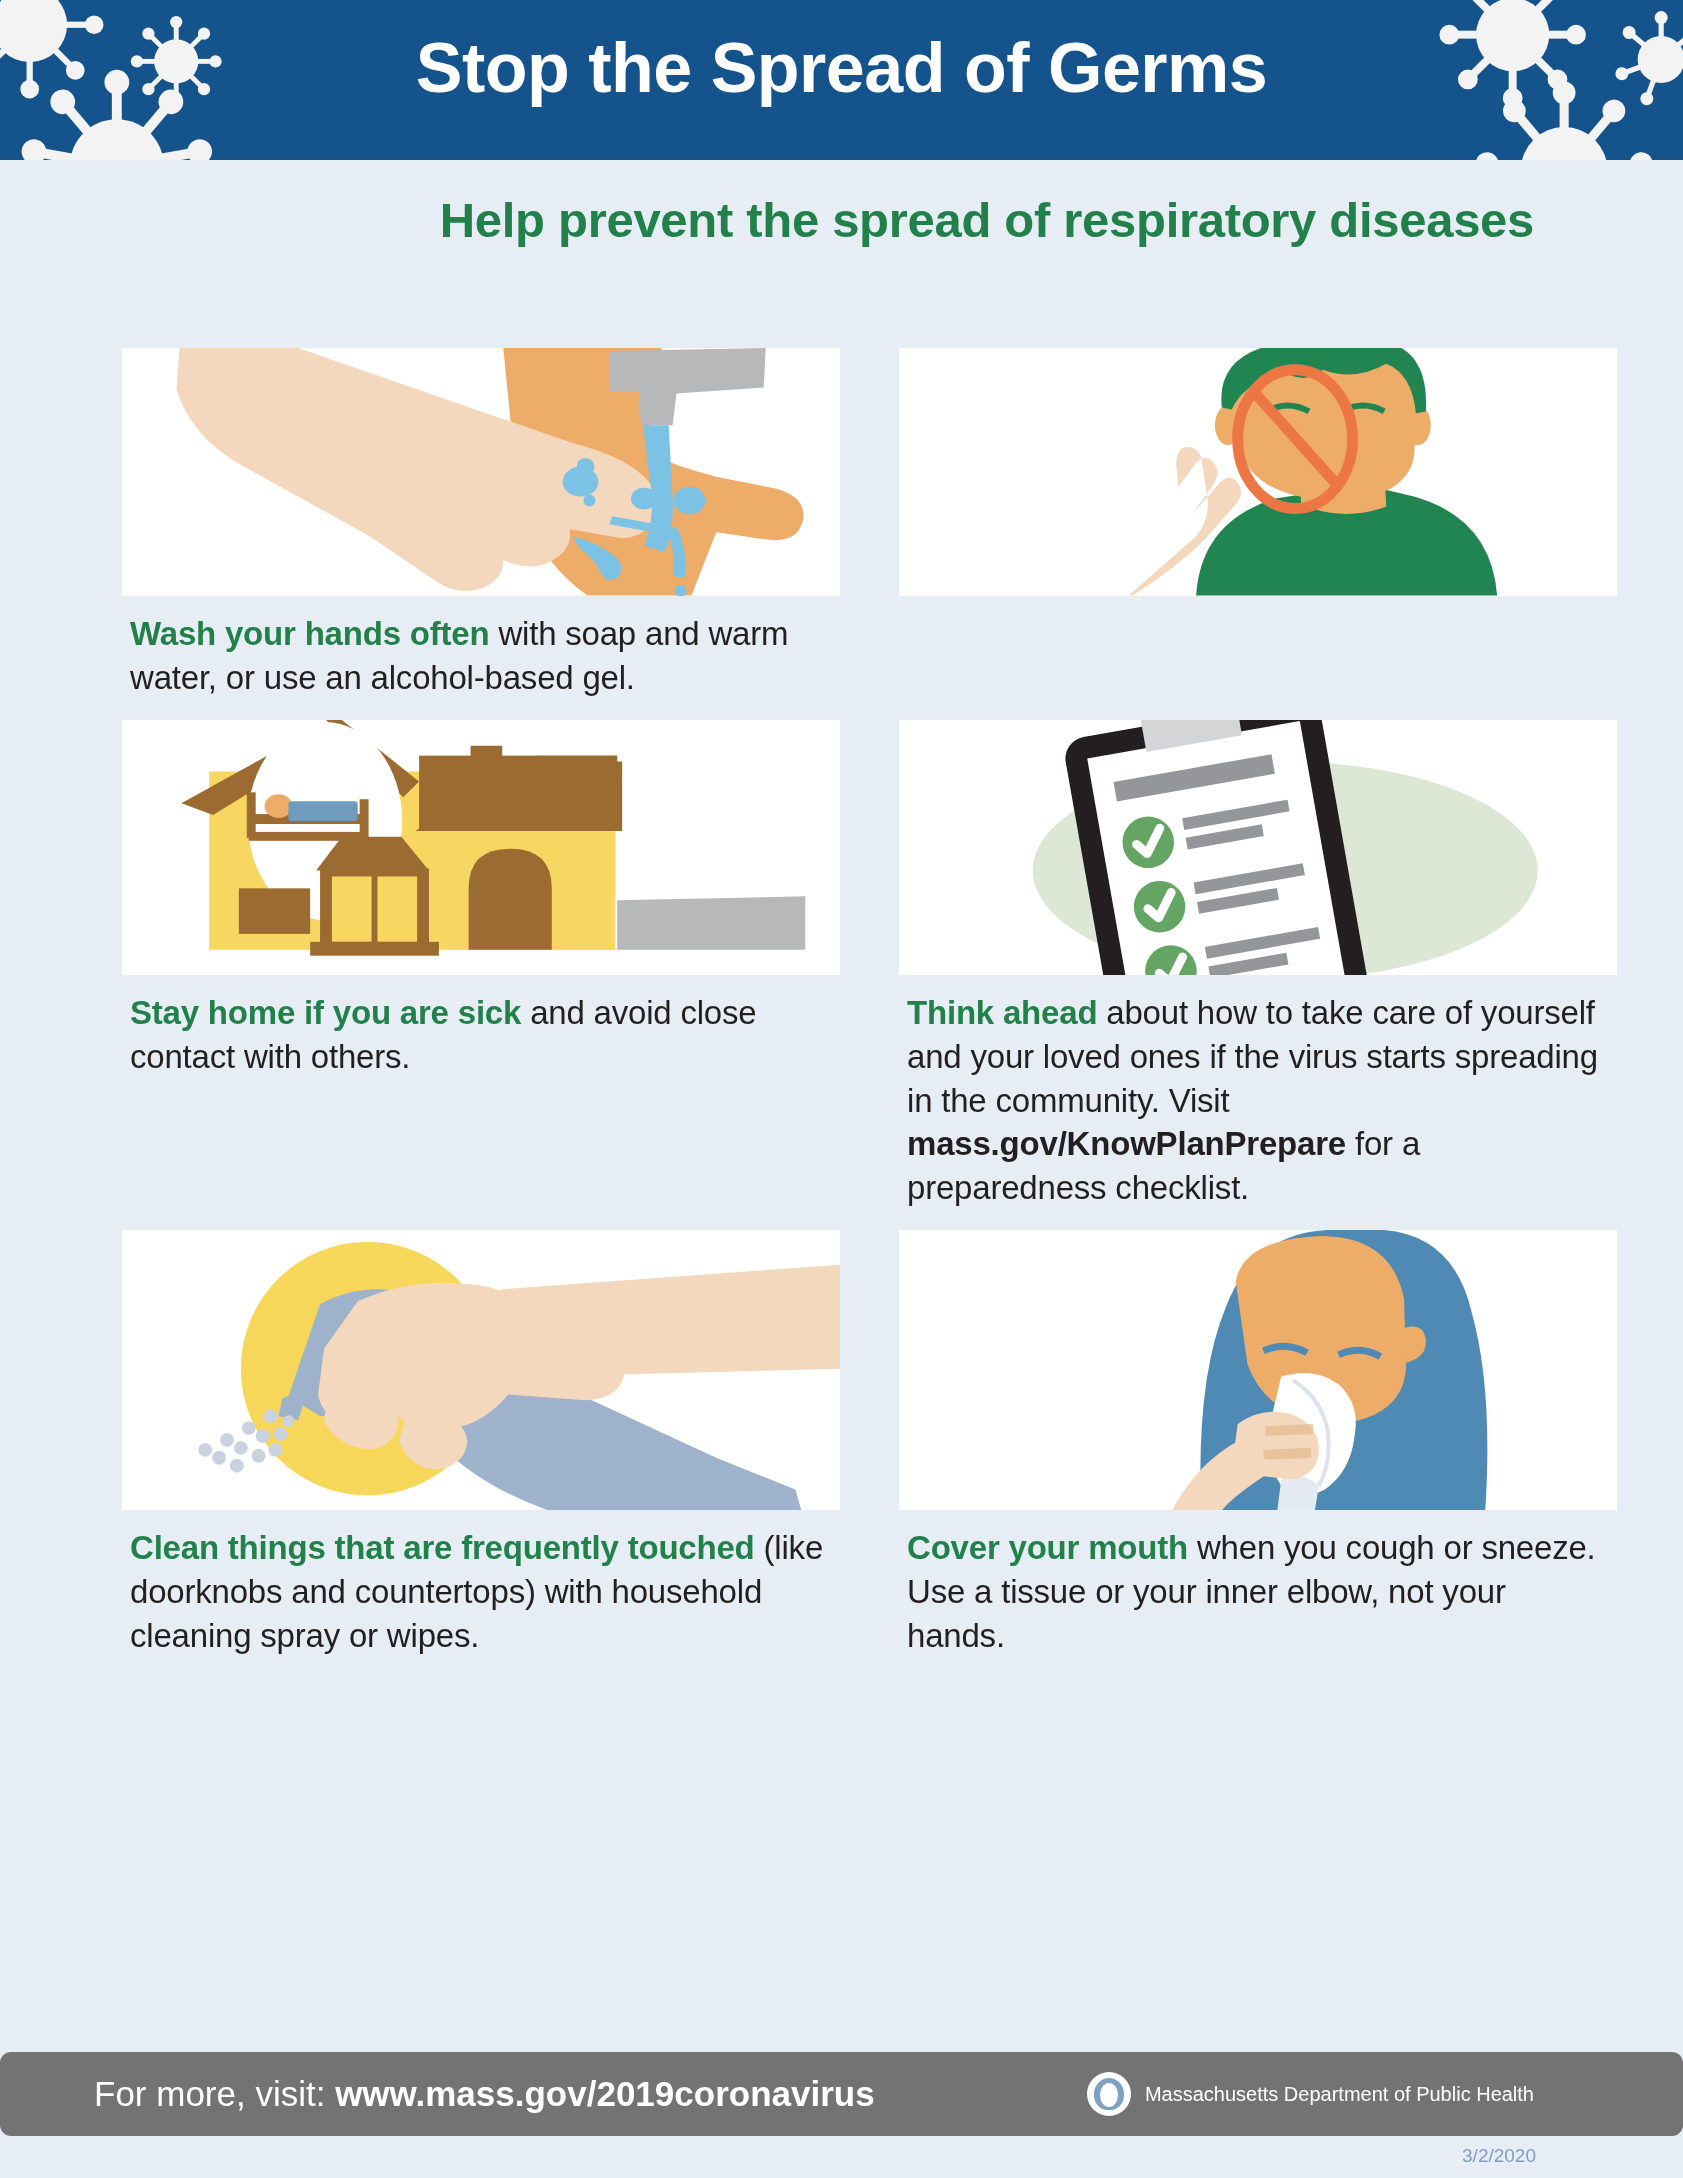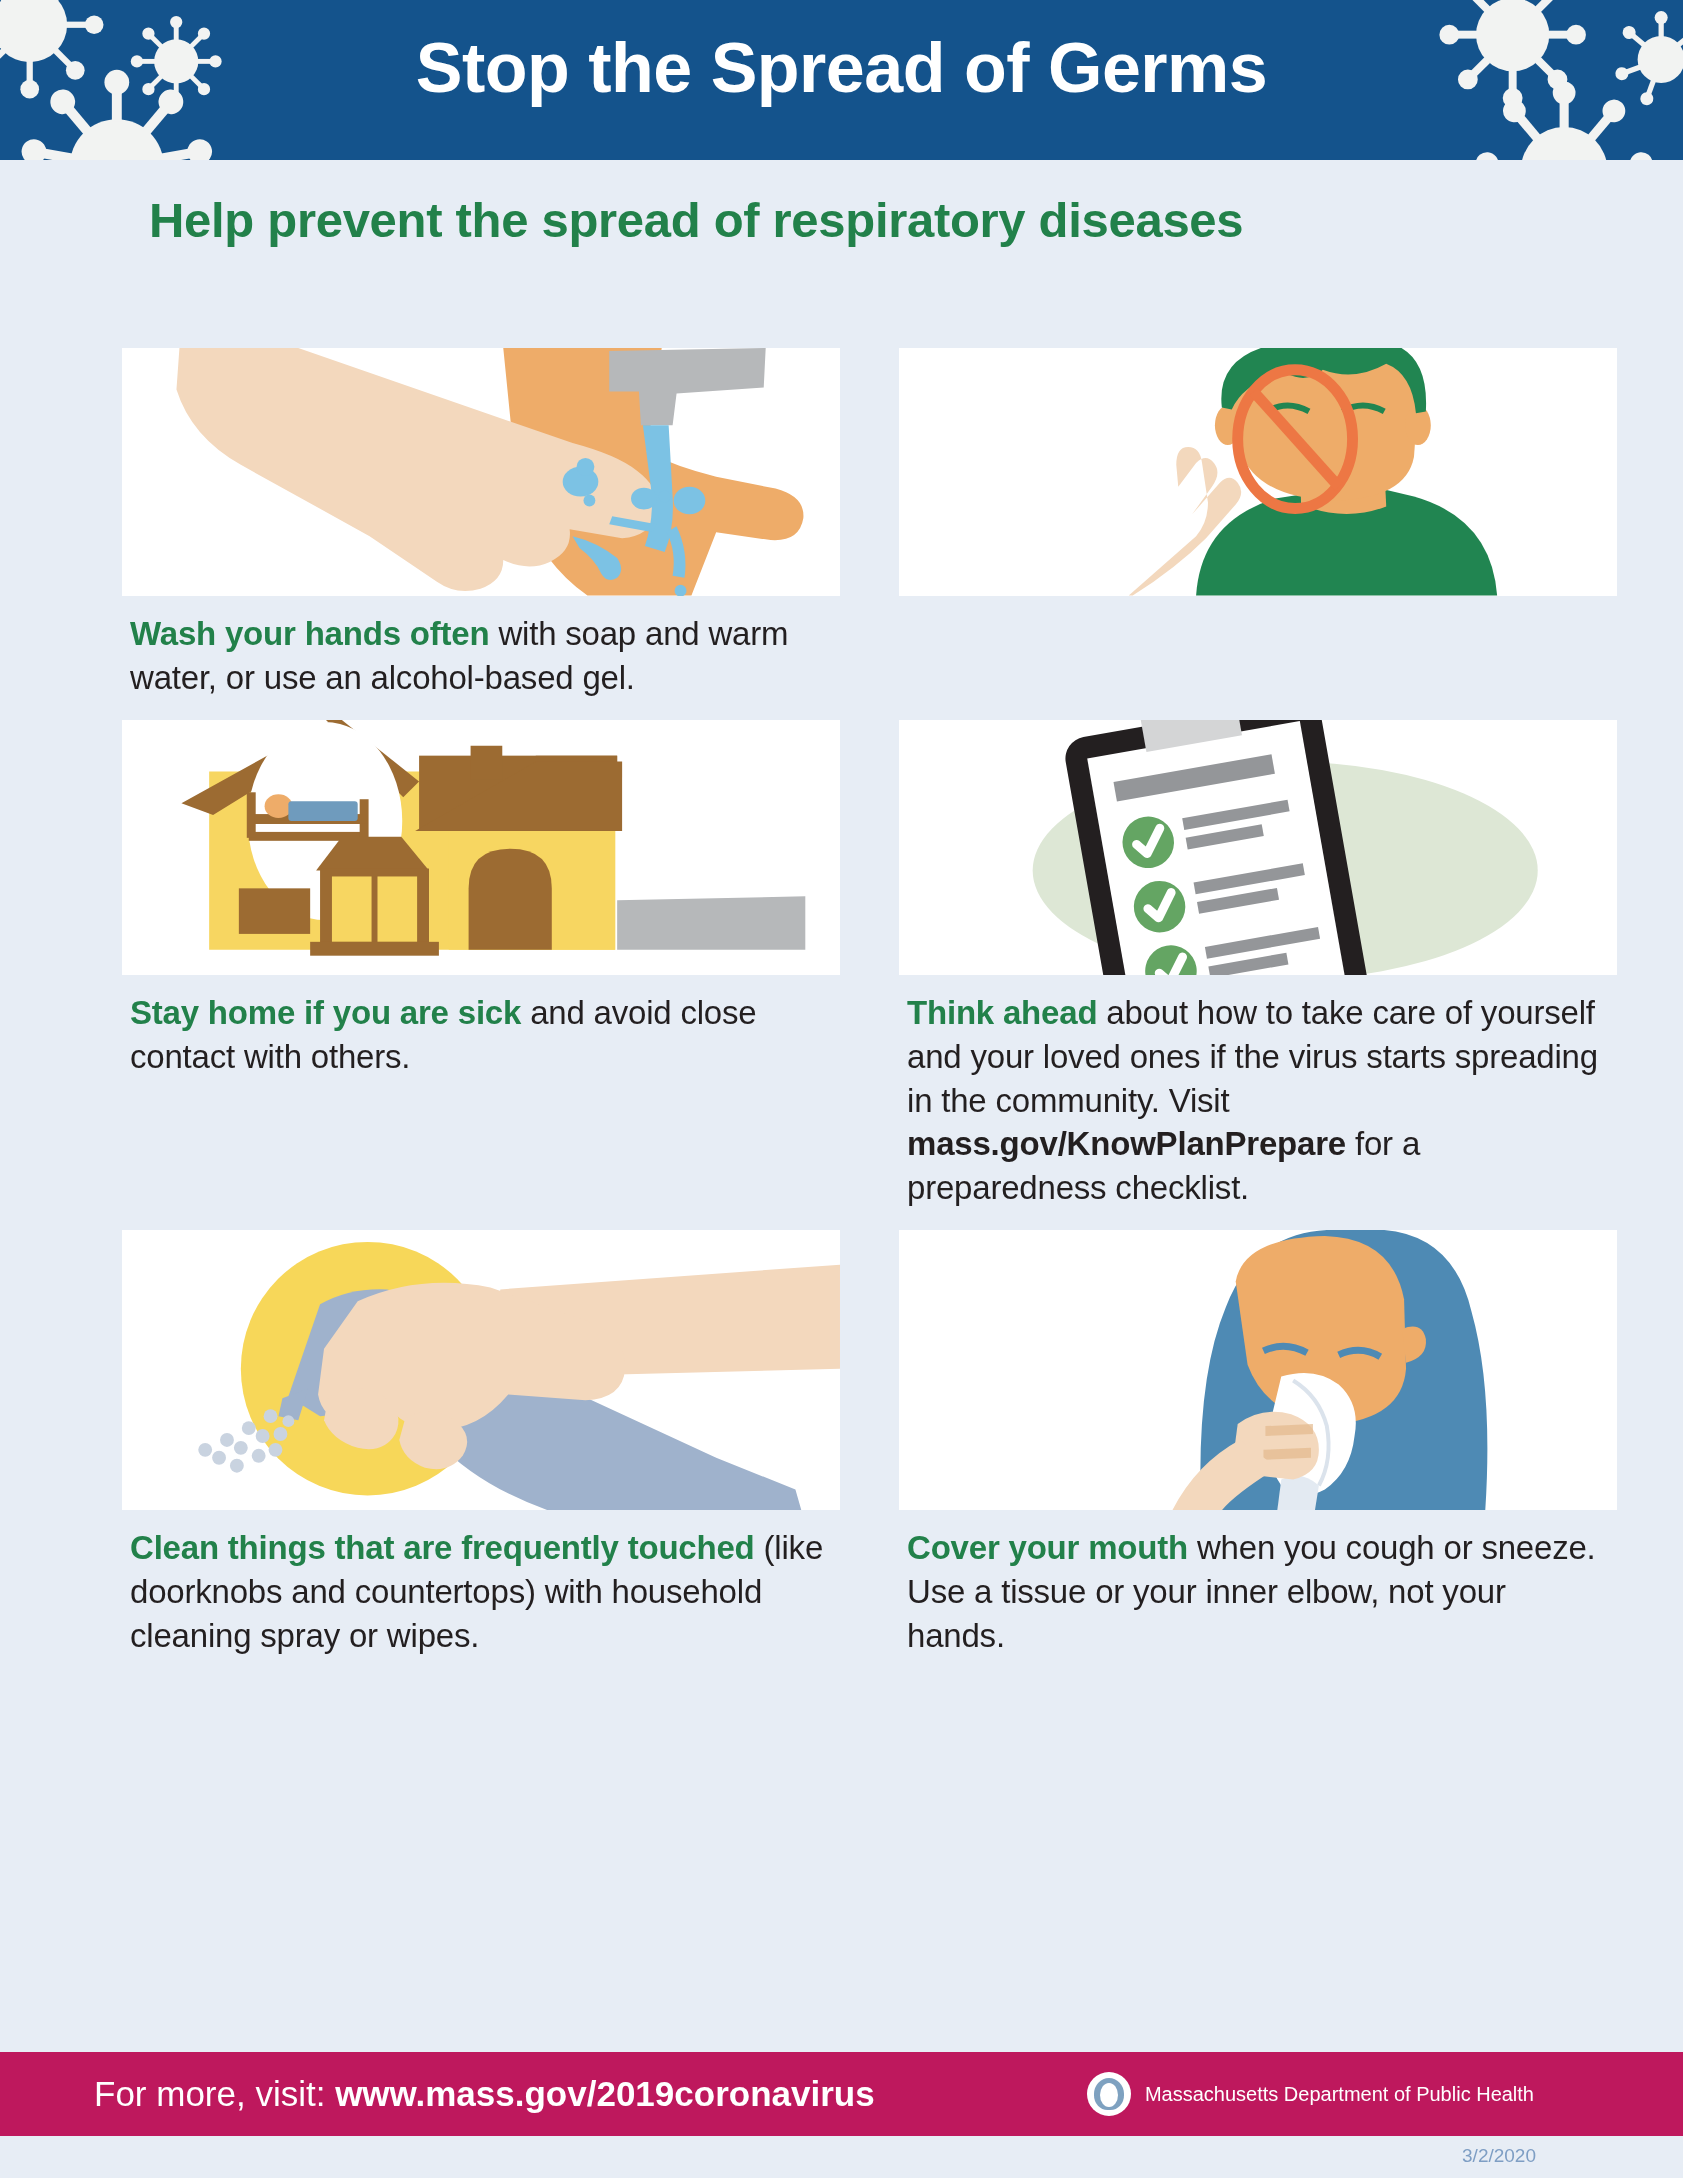--- a/index.html
+++ b/index.html
@@ -23,21 +23,21 @@
     left:0; right:0; top:28px;
     text-align:center;
     color:#ffffff;
     font-size:70px;
     font-weight:bold;
     letter-spacing:-0.5px;
   }
 
   
   .subtitle {
-    text-align:left;
+    text-align:right;
     color:#22814a;
     font-size:49px;
     font-weight:bold;
     line-height:1.24;
     padding:30px 149px 0 149px;
     letter-spacing:-0.3px;
   }
 
   
   .grid {
@@ -63,23 +63,24 @@
   }
   .caption b.green { color:#22814a; font-weight:bold; }
   .caption b.dark  { color:#231f20; font-weight:bold; }
 
   
   .footer {
     position:absolute;
     left:0; bottom:42px;
     width:100%;
     height:84px;
-    background:#be185d;
+    background:#737373;
     display:flex;
     align-items:center;
+    border-radius:11px;
   }
   .footer-text {
     color:#ffffff;
     font-size:35px;
     margin-left:94px;
     white-space:nowrap;
   }
   .footer-text b { font-weight:bold; }
   .footer-brand {
     position:absolute;

